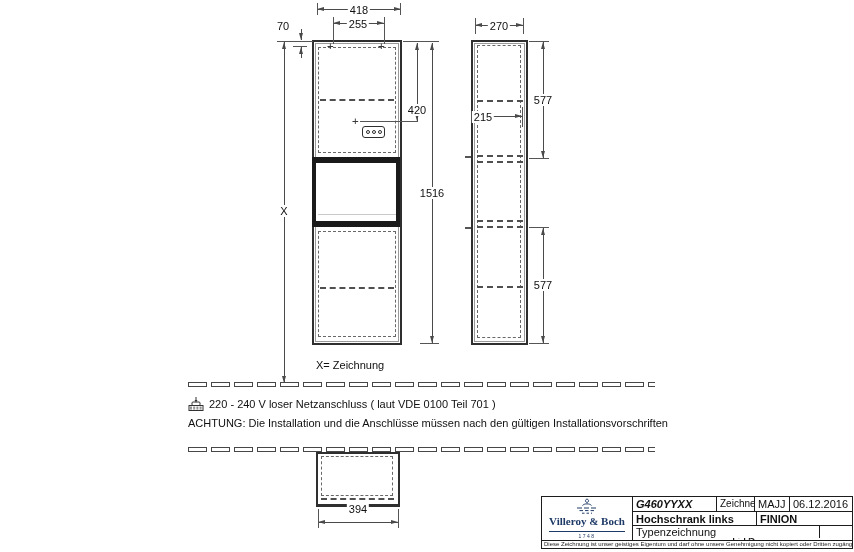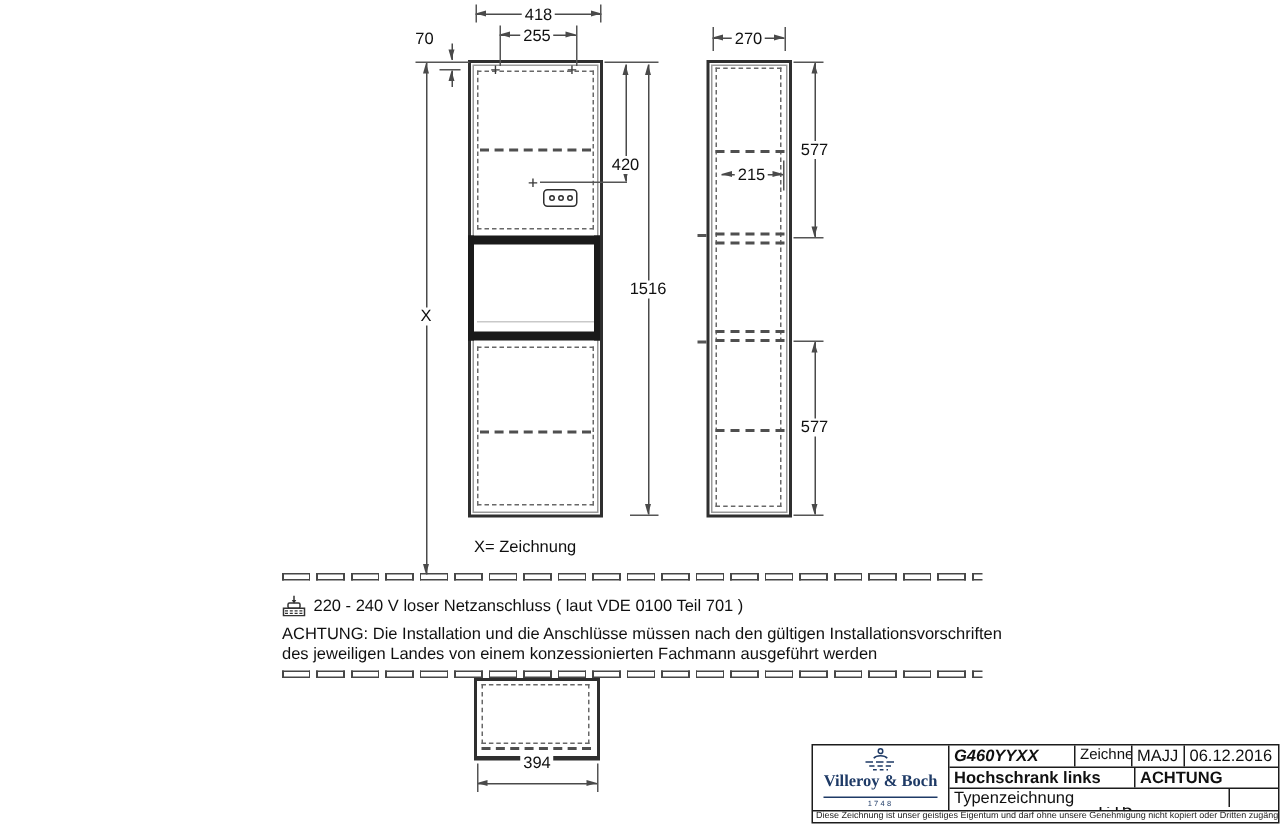--- a/index.html
+++ b/index.html
@@ -145,21 +145,21 @@
   <span class="dlab" style="left:432px;top:193px;">1516</span>
   <div class="ext" style="left:403px;top:41px;width:36px;height:1px;"></div>
   <div class="ext" style="left:420px;top:343px;width:19px;height:1px;"></div>
 
   <div class="dimh" style="left:475px;top:25px;width:48px;"></div>
   <span class="dlab" style="left:499px;top:26px;">270</span>
   <div class="ext" style="left:475px;top:18px;width:1px;height:16px;"></div>
   <div class="ext" style="left:523px;top:18px;width:1px;height:16px;"></div>
 
   <div class="dimh" style="left:481px;top:116px;width:41px;"></div>
-  <span class="dlab" style="left:501px;top:117px;">215</span>
+  <span class="dlab" style="left:483px;top:117px;">215</span>
   <div class="ext" style="left:522px;top:107px;width:1px;height:20px;"></div>
 
   <div class="dimv" style="left:543px;top:42px;height:116px;"></div>
   <span class="dlab" style="left:543px;top:100px;">577</span>
   <div class="ext" style="left:529px;top:41px;width:20px;height:1px;"></div>
   <div class="ext" style="left:529px;top:158px;width:20px;height:1px;"></div>
 
   <div class="dimv" style="left:543px;top:228px;height:115px;"></div>
   <span class="dlab" style="left:543px;top:285px;">577</span>
   <div class="ext" style="left:529px;top:227px;width:20px;height:1px;"></div>
@@ -175,21 +175,20 @@
   <svg class="abs" style="left:187px;top:397px;" width="18" height="14" viewBox="0 0 18 14">
     <path d="M9 0 v4" stroke="#333" stroke-width="1" fill="none"></path>
     <path d="M7.5 3 L9 5.5 L10.5 3 Z" fill="#333"></path>
     <rect x="5" y="5" width="8" height="3.5" rx="1" fill="none" stroke="#333" stroke-width="1"></rect>
     <rect x="2" y="8.5" width="14" height="5" fill="none" stroke="#333" stroke-width="1"></rect>
     <path d="M3 10.2 h12 M3 11.9 h12" stroke="#333" stroke-width="0.8" stroke-dasharray="2 1.2" fill="none"></path>
   </svg>
   <div class="note" style="left:209px;top:398px;">220 - 240 V loser Netzanschluss ( laut VDE 0100 Teil 701 )</div>
 
   <div class="note" style="left:188px;top:417px;">ACHTUNG: Die Installation und die Anschlüsse müssen nach den gültigen Installationsvorschriften</div>
-  <div class="note" style="left:188px;top:430px;">des jeweiligen Landes von einem konzessionierten Fachmann ausgeführt werden</div>
 
   <div class="tb">
     <div class="tb-main">
       <div class="tb-logo">
         <svg width="30" height="17" viewBox="0 0 30 17">
           <path d="M15 1.2 c-2 0 -2 3.2 0 3.2 c2 0 2 -3.2 0 -3.2" fill="none" stroke="#1e3a66" stroke-width="1"></path>
           <path d="M10.5 7.5 c1.8 -2.2 7.2 -2.2 9 0" fill="none" stroke="#1e3a66" stroke-width="1"></path>
           <path d="M5 10 h20" stroke="#1e3a66" stroke-width="1" stroke-dasharray="5 2"></path>
           <path d="M7.5 12.6 h15" stroke="#1e3a66" stroke-width="1" stroke-dasharray="3.5 2"></path>
           <path d="M10 15.2 h10" stroke="#1e3a66" stroke-width="1" stroke-dasharray="2.5 2"></path>
@@ -199,21 +198,21 @@
       </div>
       <div class="tb-grid">
         <div class="tb-row">
           <div class="tb-cell bi" style="width:84px;">G460YYXX</div>
           <div class="tb-cell" style="width:38px;font-size:10px;">Zeichner</div>
           <div class="tb-cell" style="width:35px;">MAJJ</div>
           <div class="tb-cell" style="flex:1;">06.12.2016</div>
         </div>
         <div class="tb-row">
           <div class="tb-cell b" style="width:124px;">Hochschrank links</div>
-          <div class="tb-cell b" style="flex:1;">ACHTUNG</div>
+          <div class="tb-cell b" style="flex:1;">FINION</div>
         </div>
         <div class="tb-row">
           <div class="tb-cell" style="width:187px;">Typenzeichnung</div>
           <div class="tb-cell scale-cell" style="flex:1;">1:15</div>
         </div>
       </div>
     </div>
     <div class="tb-disc">Diese Zeichnung ist unser geistiges Eigentum und darf ohne unsere Genehmigung nicht kopiert oder Dritten zugänglich gemacht werden.</div>
   </div>
 

